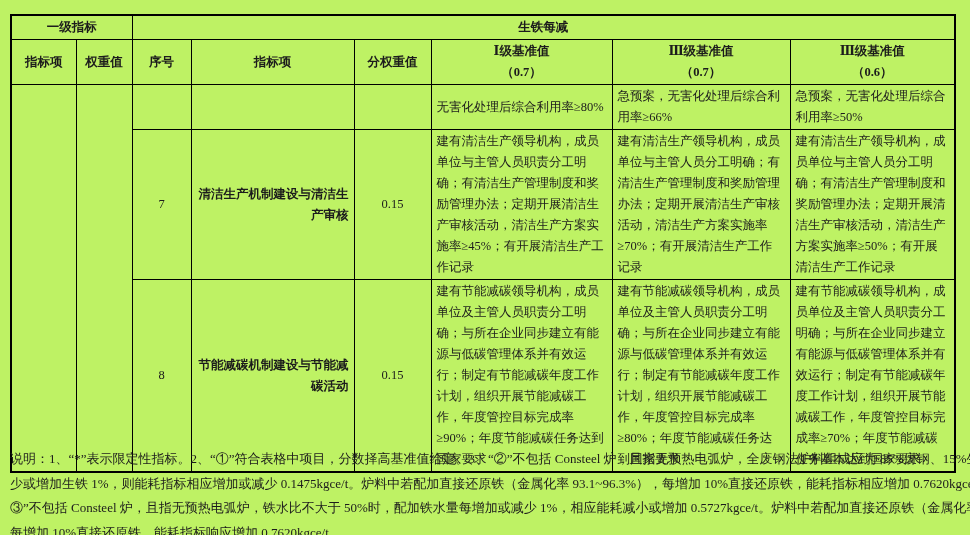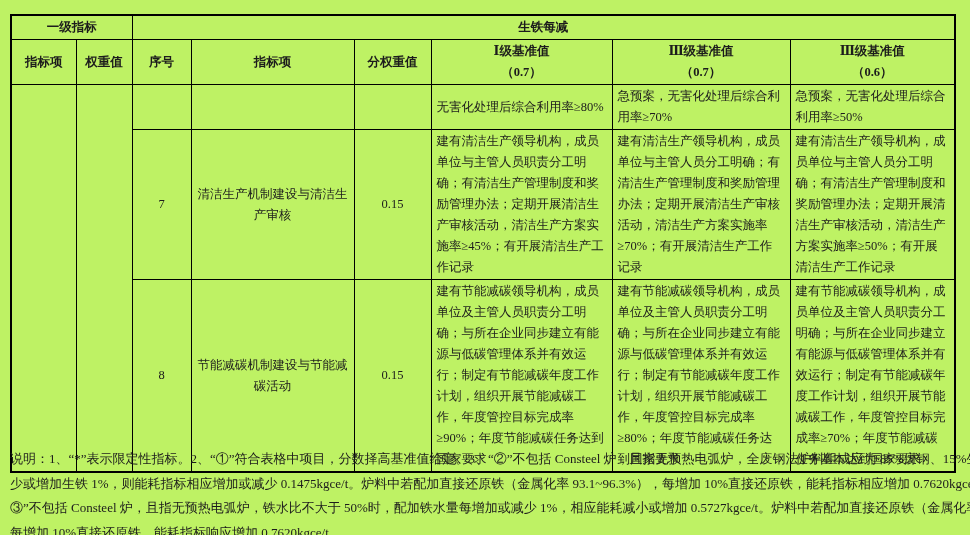--- a/index.html
+++ b/index.html
@@ -32,21 +32,21 @@
   tr.row7{height:145px;}
   tr.row8{height:186px;}
   td.hd{
     font-weight:bold;
     text-align:center;
     font-size:13px;
     line-height:15px;
     padding:1px 2px;
   }
   td.center{text-align:center;}
-  td.indicator{padding:2px 9px;text-align:center;}
+  td.indicator{padding:2px 9px;text-align:right;font-weight:bold;}
   td.grade{
     text-align:left;
     vertical-align:middle;
     padding:2px 7px;
     letter-spacing:0px;
   }
   td.gradeTop{vertical-align:top;padding-top:4px;}
   .footnote{
     position:absolute;left:10px;top:447px;width:955px;
     font-size:13px;
@@ -98,21 +98,21 @@
       </td>
     </tr>
 
     <tr class="rowA">
       <td rowspan="3"></td>
       <td rowspan="3"></td>
       <td class="center"></td>
       <td class="indicator"></td>
       <td class="center"></td>
       <td class="grade gradeTop">无害化处理后综合利用率≥80%</td>
-      <td class="grade gradeTop">急预案，无害化处理后综合利用率≥70%</td>
+      <td class="grade gradeTop">急预案，无害化处理后综合利用率≥66%</td>
       <td class="grade gradeTop">急预案，无害化处理后综合利用率≥50%</td>
     </tr>
 
     <tr class="row7">
       <td class="center">7</td>
       <td class="indicator">清洁生产机制建设与清洁生产审核</td>
       <td class="center">0.15</td>
       <td class="grade">建有清洁生产领导机构，成员单位与主管人员职责分工明确；有清洁生产管理制度和奖励管理办法；定期开展清洁生产审核活动，清洁生产方案实施率≥45%；有开展清洁生产工作记录</td>
       <td class="grade">建有清洁生产领导机构，成员单位与主管人员分工明确；有清洁生产管理制度和奖励管理办法；定期开展清洁生产审核活动，清洁生产方案实施率≥70%；有开展清洁生产工作记录</td>
       <td class="grade">建有清洁生产领导机构，成员单位与主管人员分工明确；有清洁生产管理制度和奖励管理办法；定期开展清洁生产审核活动，清洁生产方案实施率≥50%；有开展清洁生产工作记录</td>

